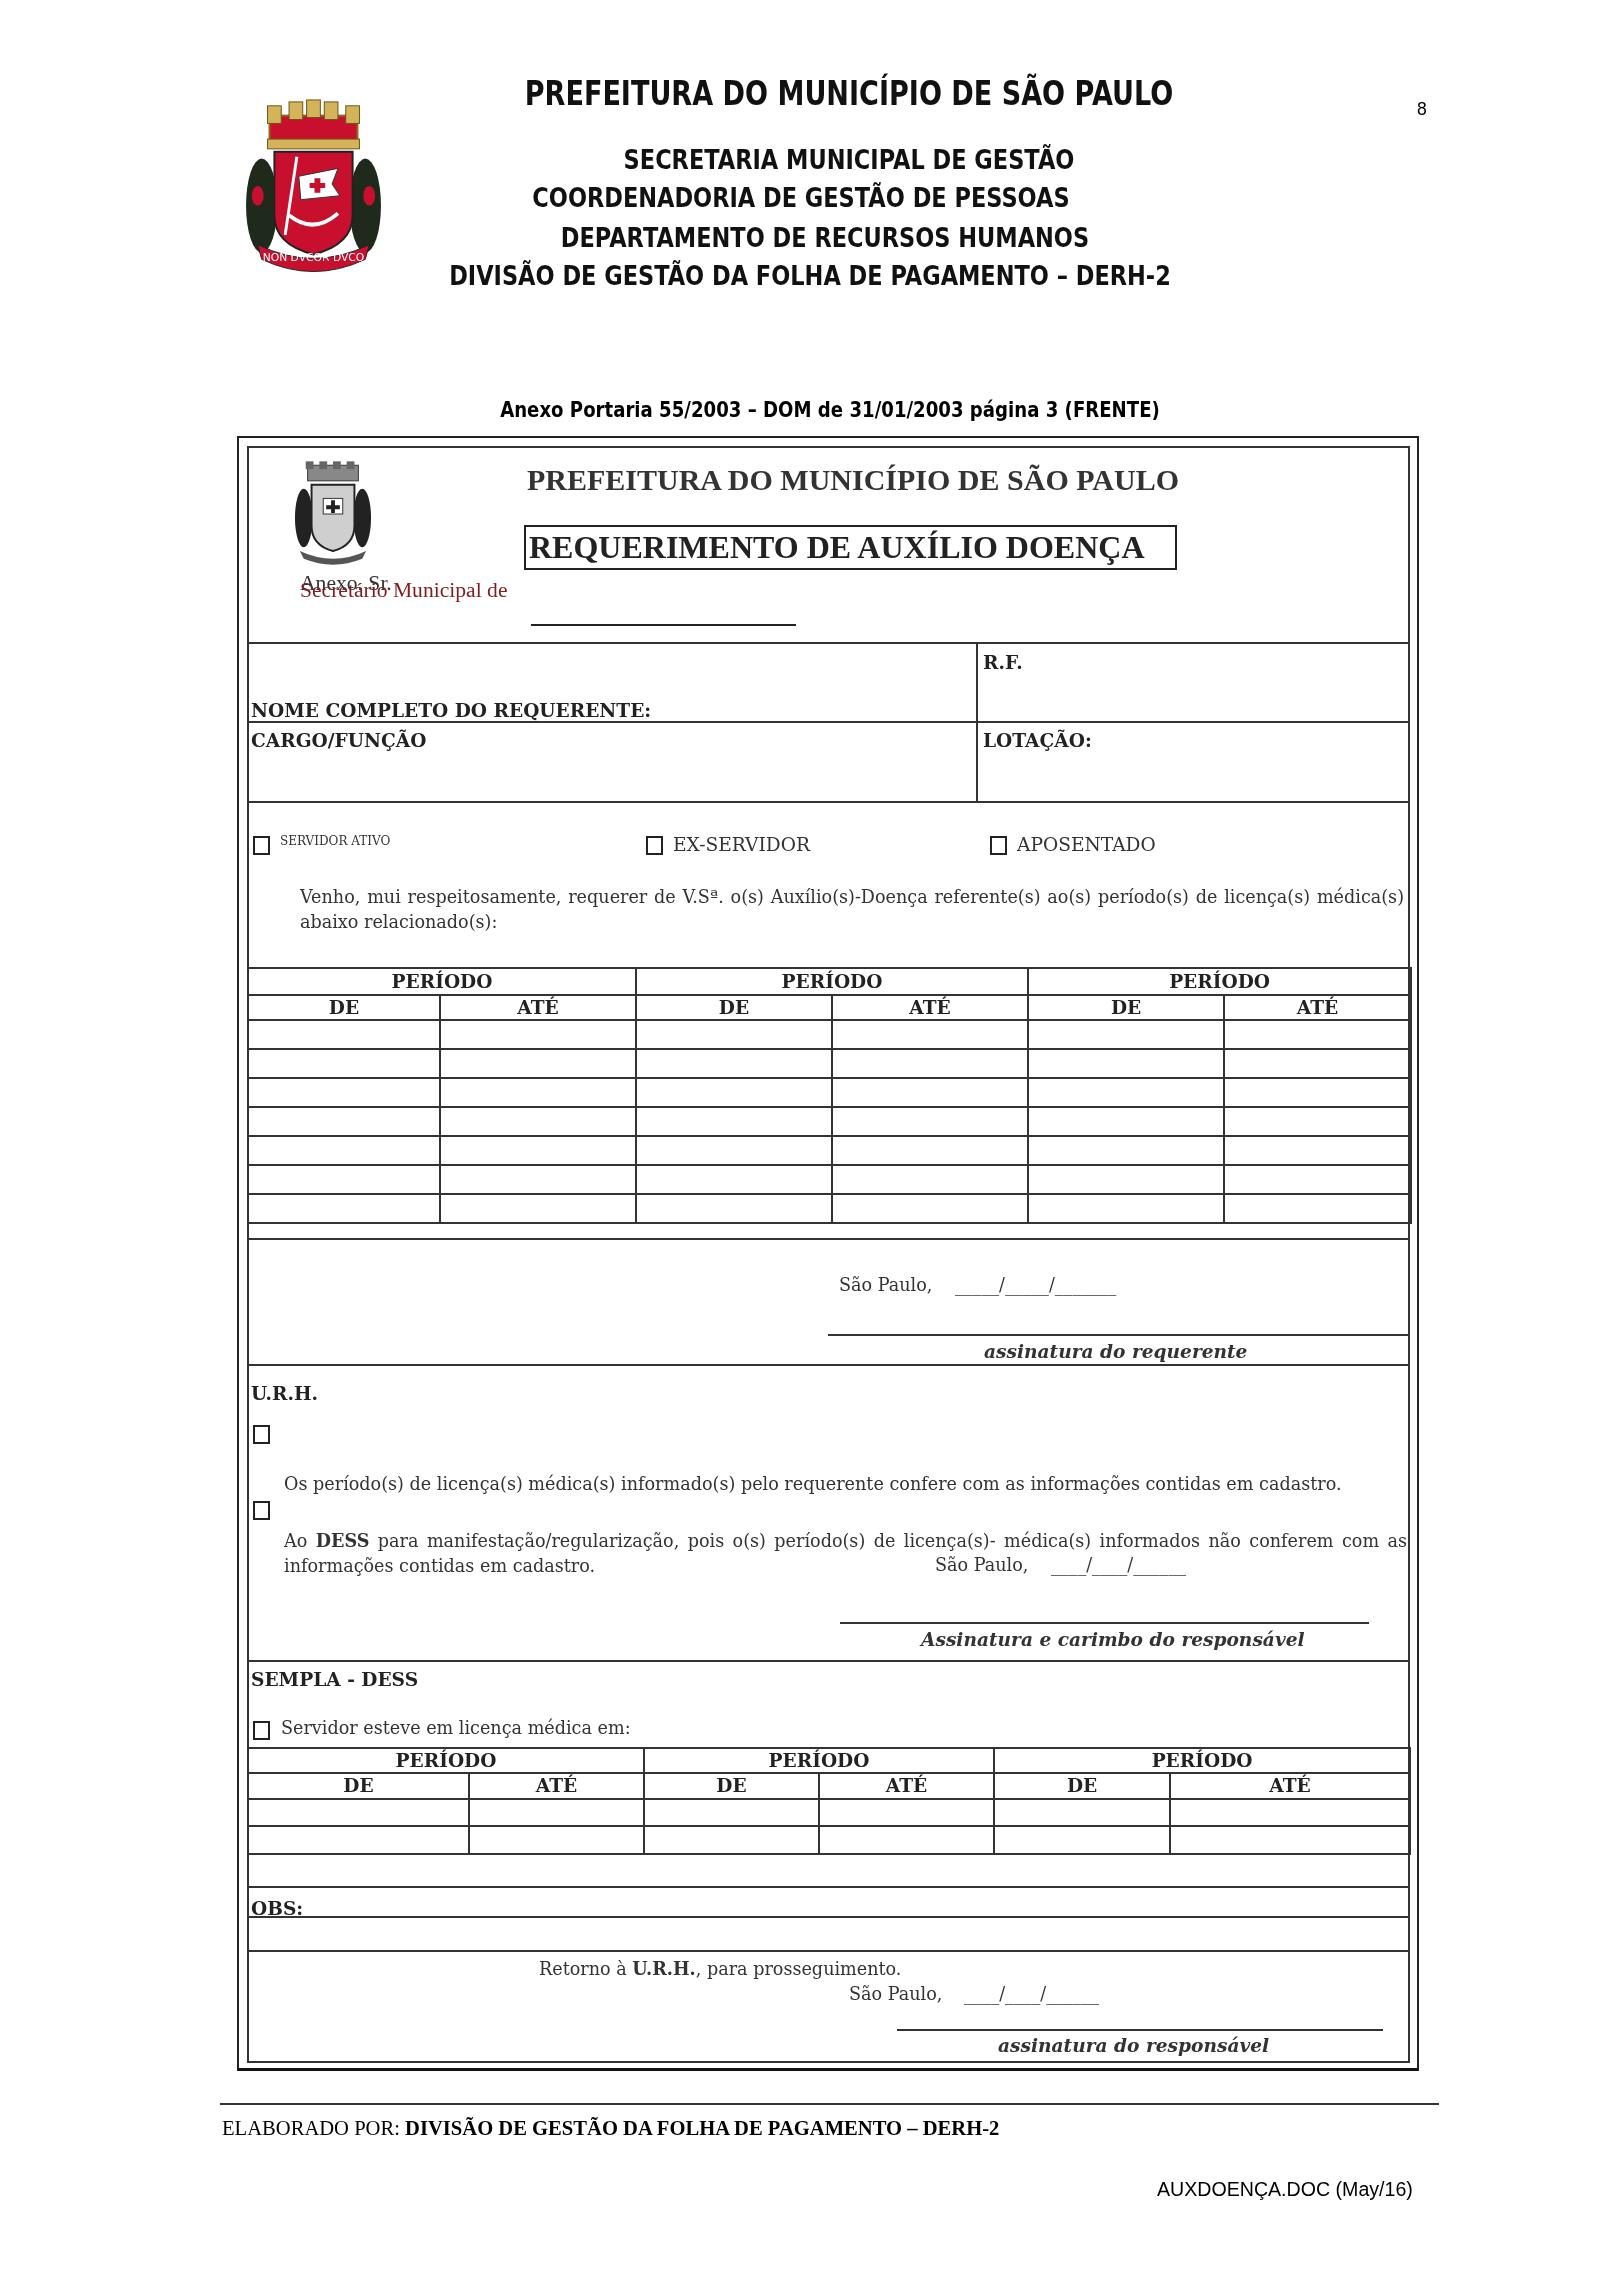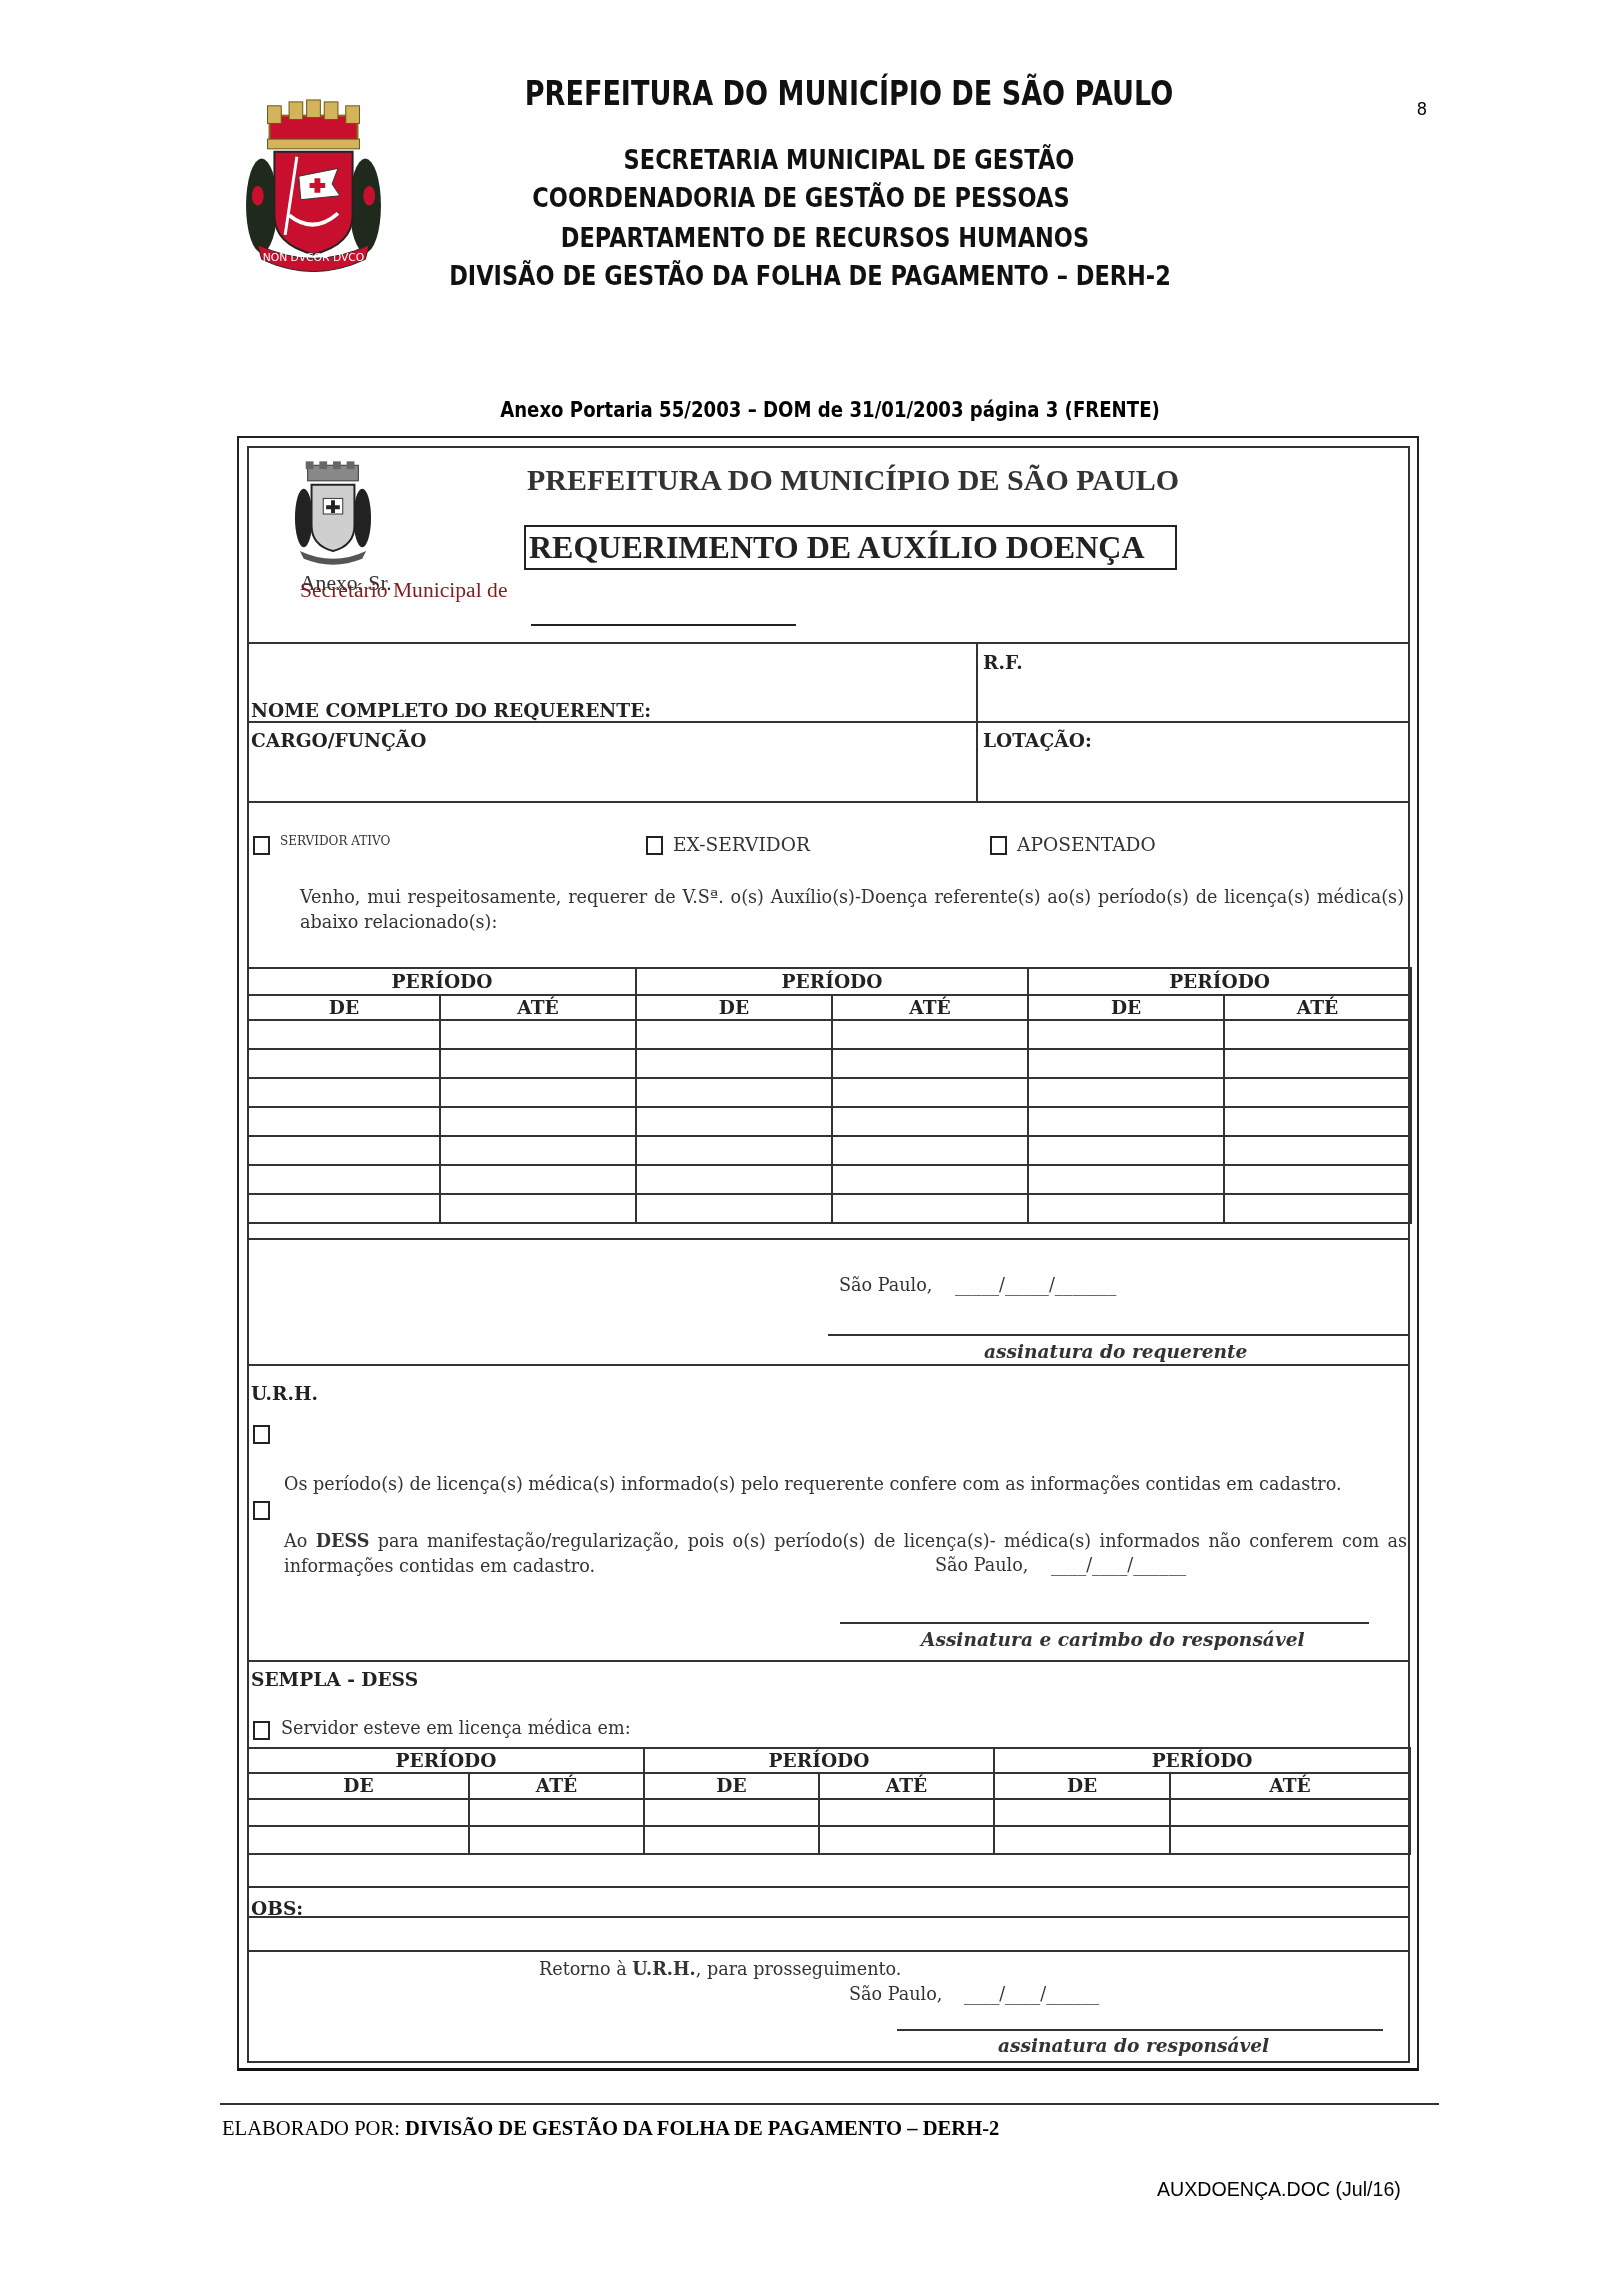--- a/index.html
+++ b/index.html
@@ -299,14 +299,14 @@
 <div class="hline" style="top:1950px;"></div>
 
 <div class="txt" style="left:539px; top:1958px;"><span>Retorno à </span><b>U.R.H.</b><span>, para prosseguimento.</span></div>
 <div class="txt" style="left:849px; top:1984px;">São Paulo,</div>
 <div class="txt" style="left:964px; top:1984px;">____/____/______</div>
 <div class="abs" style="left:897px; top:2029px; width:486px; border-top:2px solid #333;"></div>
 <div class="txt-it" style="left:998px; top:2035px;">assinatura do responsável</div>
 
 <div class="abs footer-rule"></div>
 <div class="abs footer-text"><span>ELABORADO POR: </span><b>DIVISÃO DE GESTÃO DA FOLHA DE PAGAMENTO – DERH-2</b></div>
-<div class="abs footer-doc">AUXDOENÇA.DOC (Jul/16)</div>
+<div class="abs footer-doc">AUXDOENÇA.DOC (May/16)</div>
 
 
 </body></html>

